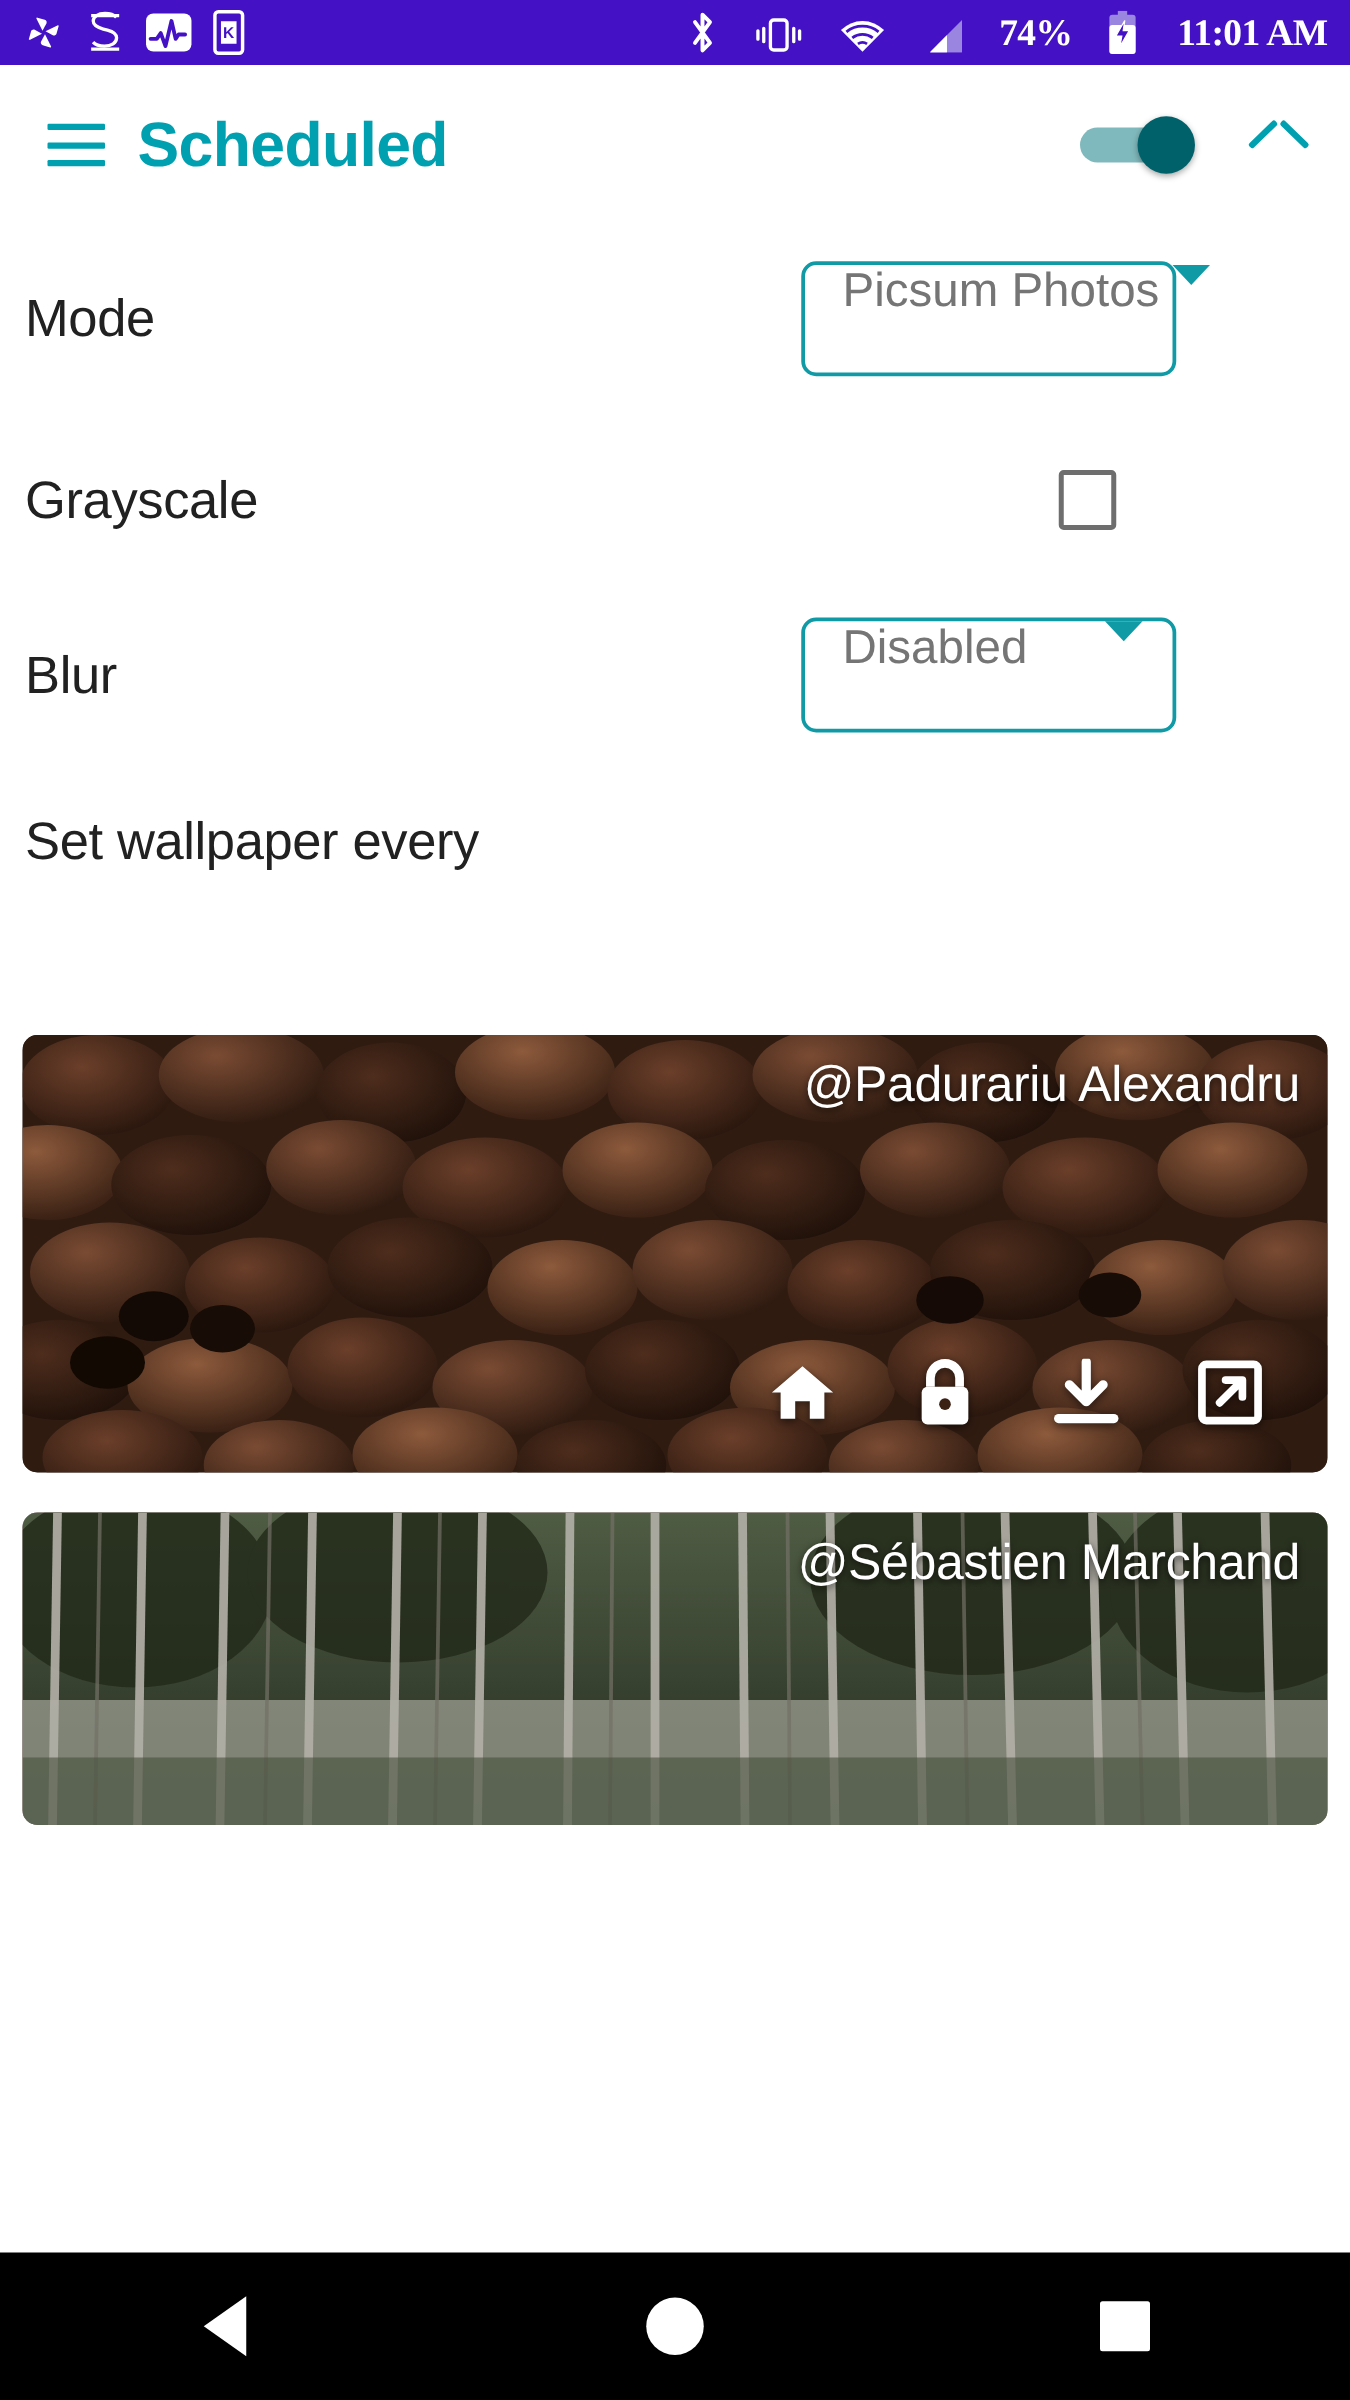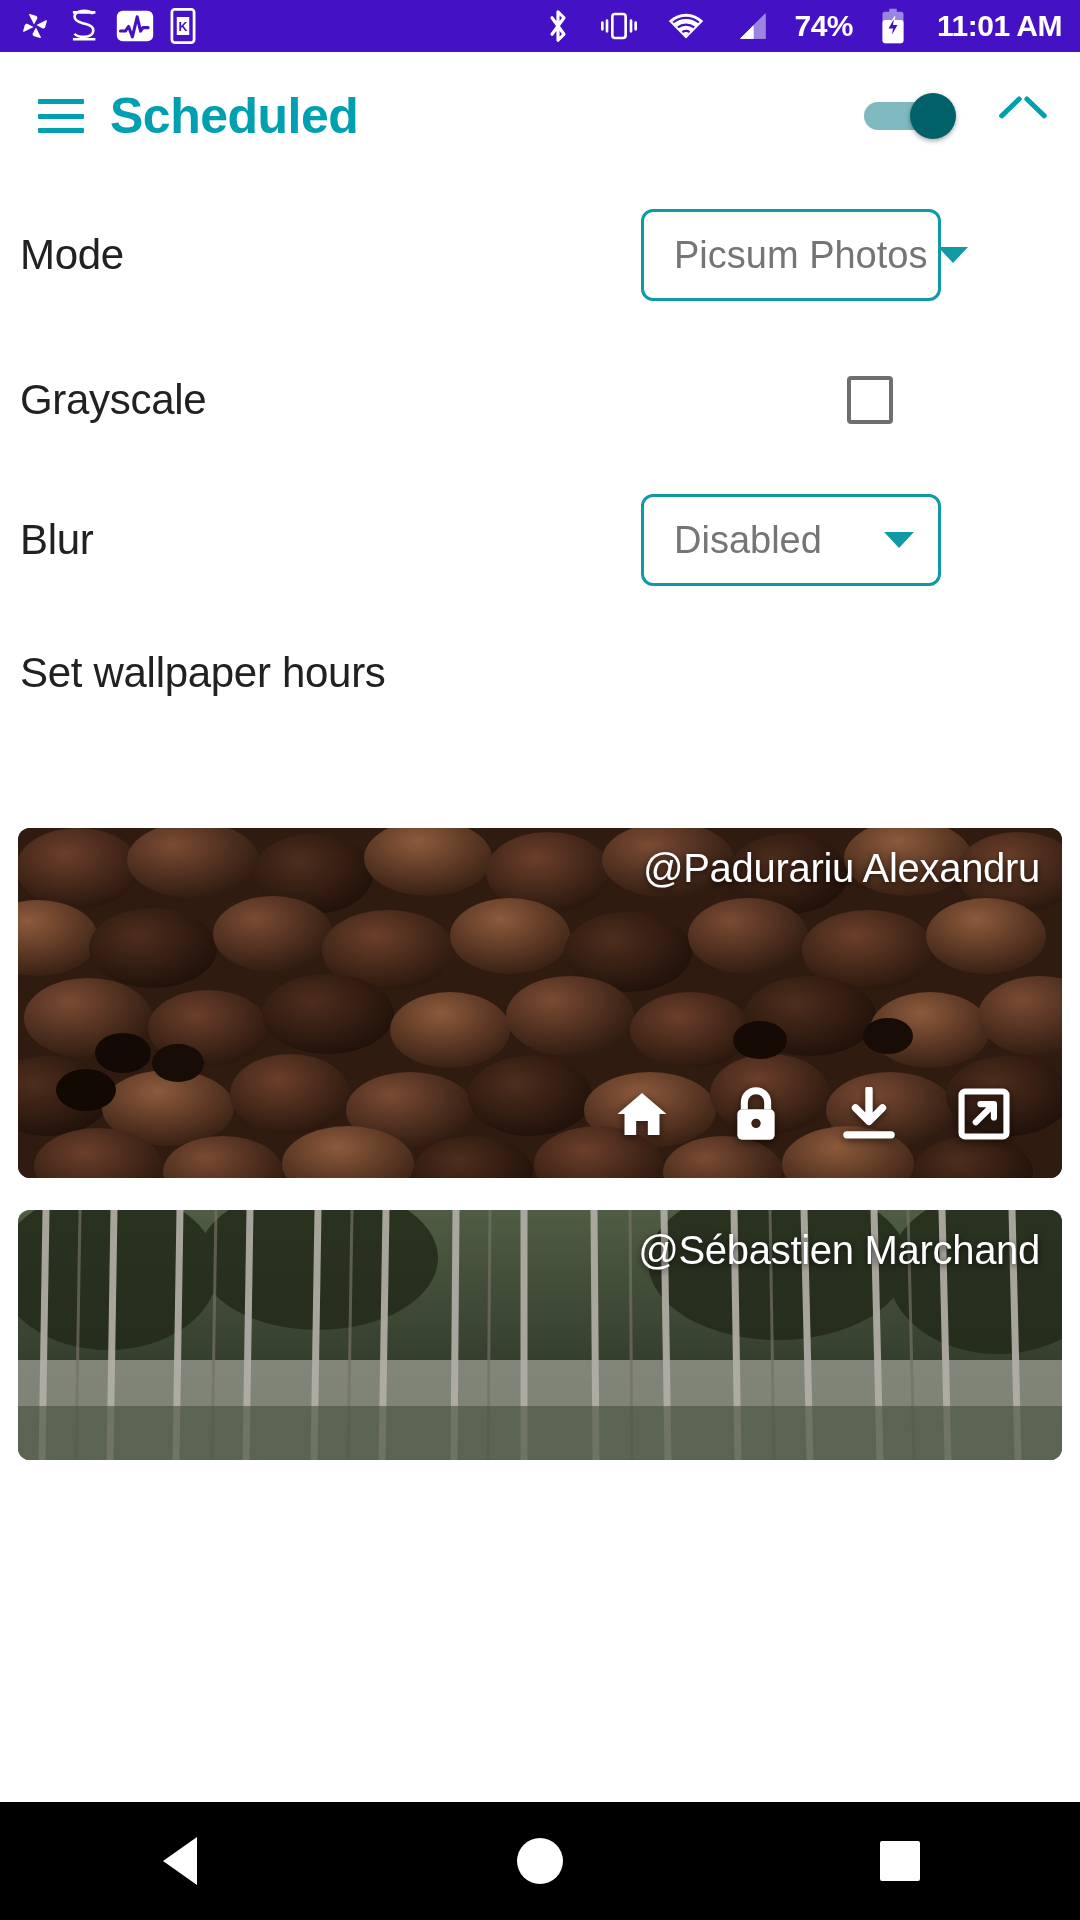--- a/index.html
+++ b/index.html
@@ -12,21 +12,21 @@
 
   
   .status-bar {
     position: absolute; top: 0; left: 0;
     width: 1080px; height: 52px;
     background: #4411c4;
     display: flex; align-items: center;
     padding: 0 18px;
   }
   .status-left { display: flex; align-items: center; gap: 16px; }
-  .status-right { margin-left: auto; display: flex; align-items: center; gap: 28px; }
+  .status-right { margin-left: auto; display: flex; align-items: flex-end; gap: 28px; font-family: Liberation Serif, serif; }
   .sb-icon { display: block; }
   .sb-text {
     color: #ffffff; font-size: 30px; font-weight: 600;
     letter-spacing: -0.5px; white-space: nowrap;
   }
   .sb-clock { margin-left: 4px; }
 
   
   .app-bar {
     position: absolute; top: 52px; left: 0;
@@ -85,21 +85,21 @@
   .setting-label {
     font-size: 42px; color: #212121; font-weight: 400;
     letter-spacing: -0.3px;
   }
   .setting-control { margin-left: auto; display: flex; align-items: center; }
 
   .dropdown {
     border: 3px solid #109aa5;
     border-radius: 12px;
     background: #fff;
-    display: flex; align-items: center;
+    display: flex; 
     padding: 0 24px 0 30px;
     cursor: pointer;
     gap: 11px;
   }
   .dropdown .dd-value {
     font-size: 38px; color: #757575; white-space: nowrap;
   }
   .dd-caret {
     margin-left: auto;
     width: 0; height: 0;
@@ -257,21 +257,21 @@
     <div class="setting-label">Blur</div>
     <div class="setting-control">
       <div class="dropdown" style="width:300px;height:92px;">
         <span class="dd-value">Disabled</span>
         <span class="dd-caret"></span>
       </div>
     </div>
   </div>
 
   <div class="setting-row" style="height:126px;">
-    <div class="setting-label">Set wallpaper hours</div>
+    <div class="setting-label">Set wallpaper every</div>
   </div>
 </div>
 
 <div class="cards" style="top:828px;">
 
   <div class="card" style="height:350px;">
     <svg class="card-photo" width="1044" height="350" viewBox="0 0 1044 350" preserveAspectRatio="none">
       <defs>
         <radialGradient id="bean1" cx="35%" cy="30%" r="75%">
           <stop offset="0%" stop-color="#7a4b33"></stop>

